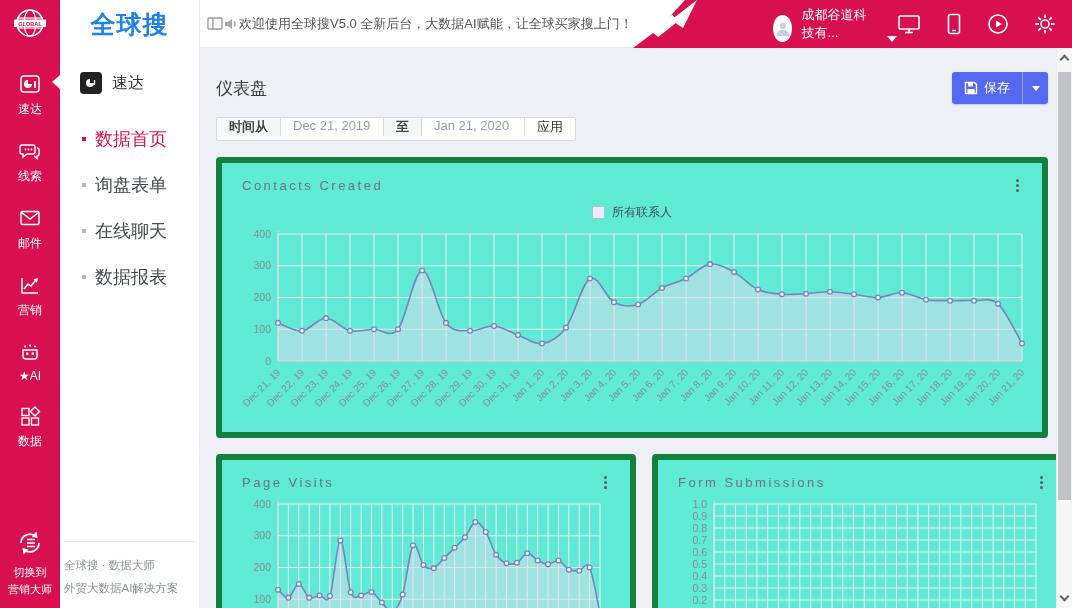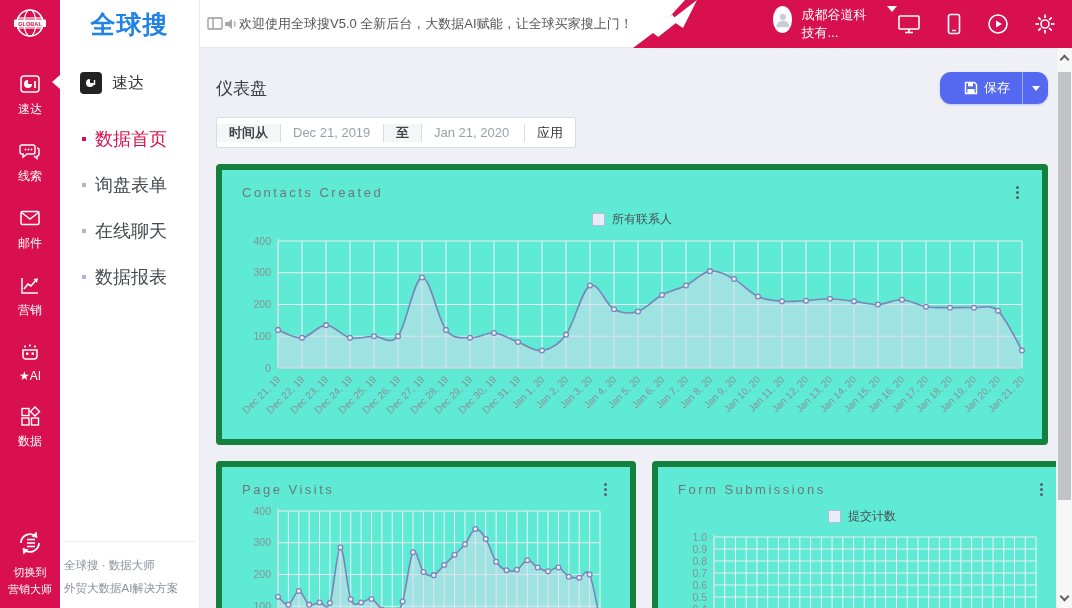--- a/index.html
+++ b/index.html
@@ -27,36 +27,36 @@
   .submenu-item.active{color:var(--primary);}
   .submenu-item.active .bullet{background:var(--primary);}
   .submenu-footer{position:absolute;bottom:8px;left:4px;right:4px;border-top:1px solid #ececf1;padding-top:12px;text-align:left;font-size:11.5px;color:#8b909a;line-height:2.0;}
 
   
   .topbar{position:absolute;left:200px;right:0;top:0;height:48px;background:#fff;border-bottom:1px solid #e7e8ec;z-index:20;display:flex;align-items:center;}
   .topbar-left{display:flex;align-items:center;padding-left:7px;color:#555;font-size:13px;white-space:nowrap;}
   .topbar-red{margin-left:auto;width:477px;height:48px;position:relative;display:flex;align-items:center;color:#fff;}
   .topbar-red .zig{position:absolute;inset:0;}
   .red-content{position:relative;z-index:1;display:flex;align-items:center;width:100%;height:100%;}
-  .account{display:flex;align-items:flex-start;gap:9px;margin-left:140px;cursor:pointer;font-size:13px;}
+  .account{display:flex;align-items:flex-end;gap:9px;margin-left:140px;cursor:pointer;font-size:13px;}
   .avatar{width:27px;height:27px;border-radius:50%;background:#fff;overflow:hidden;display:flex;align-items:flex-end;justify-content:center;}
   .caret{width:0;height:0;border-left:5px solid transparent;border-right:5px solid transparent;border-top:6px solid #fff;margin-left:2px;}
   .red-icons{margin-left:auto;display:flex;align-items:center;gap:25px;padding-right:16px;}
   .red-icons .ric{cursor:pointer;display:flex;}
 
   
   .content{position:absolute;left:200px;top:48px;right:16px;bottom:0;background:#eef0f5;padding:0 8px 0 16px;overflow:hidden;}
   .page-head{display:flex;align-items:center;margin-top:24px;justify-content:flex-end;}
   .page-title{font-size:17px;color:#3a3f46;font-weight:500;margin:0;}
-  .save-btn{margin-left:auto;display:flex;align-items:stretch;background:var(--blue);border-radius:11px;color:#fff;font-size:13px;overflow:hidden;cursor:pointer;box-shadow:0 1px 2px rgba(60,80,220,.25);padding-left:12px;}
+  .save-btn{margin-left:auto;display:flex;align-items:stretch;background:var(--blue);border-radius:3px;color:#fff;font-size:13px;overflow:hidden;cursor:pointer;box-shadow:0 1px 2px rgba(60,80,220,.25);}
   .save-main{display:flex;align-items:center;gap:6px;padding:7px 12px;}
   .save-caret{display:flex;align-items:center;justify-content:center;width:26px;border-left:1px solid rgba(255,255,255,.4);}
   .save-caret i{width:0;height:0;border-left:4px solid transparent;border-right:4px solid transparent;border-top:5px solid #fff;}
 
-  .datebar{display:inline-flex;align-items:center;margin-top:13px;background:#fff;border:1px solid #d9dbe0;border-radius:2px;height:31px;font-size:13px;color:#333;}
+  .datebar{display:inline-flex;align-items:flex-start;margin-top:13px;background:#fff;border:1px solid #d9dbe0;border-radius:2px;height:24px;font-size:13px;color:#333;}
   .datebar .seg{display:flex;align-items:center;padding:0 12px;}
   .datebar .lab{background:#f5f6f8;border-right:1px solid #d9dbe0;font-weight:bold;color:#444;}
   .datebar .lab2{background:#f5f6f8;border-left:1px solid #d9dbe0;border-right:1px solid #d9dbe0;font-weight:bold;color:#444;}
   .datebar input{border:none;outline:none;width:102px;font-size:13px;color:#9aa0a8;font-family:"Liberation Sans",sans-serif;padding:0 12px;}
   .datebar .apply{border-left:1px solid #d9dbe0;cursor:pointer;color:#333;}
 
   .card{background:#5eead4;border:6px solid #15803d;border-radius:4px;padding:13px 20px 10px 20px;}
   .card-1{margin-top:16px;height:281px;}
   .cards-row{display:flex;gap:16px;margin-top:16px;}
   .cards-row .card{flex:1;height:281px;}
@@ -552,24 +552,20 @@
 
       <section class="card">
         <div class="card-head">
           <h3 class="card-title">Form Submissions</h3>
           <span class="kebab">
               <i></i>
               <i></i>
               <i></i>
             </span>
         </div>
-        <div class="legend">
-          <span class="swatch"></span>
-          <span>提交计数</span>
-        </div>
         <svg width="368" height="212">
             <line x1="36" y1="12" x2="36" y2="132" stroke="#f2f2f5" stroke-width="1"></line>
             <line x1="46.733333333333334" y1="12" x2="46.733333333333334" y2="132" stroke="#f2f2f5" stroke-width="1"></line>
             <line x1="57.46666666666667" y1="12" x2="57.46666666666667" y2="132" stroke="#f2f2f5" stroke-width="1"></line>
             <line x1="68.2" y1="12" x2="68.2" y2="132" stroke="#f2f2f5" stroke-width="1"></line>
             <line x1="78.93333333333334" y1="12" x2="78.93333333333334" y2="132" stroke="#f2f2f5" stroke-width="1"></line>
             <line x1="89.66666666666666" y1="12" x2="89.66666666666666" y2="132" stroke="#f2f2f5" stroke-width="1"></line>
             <line x1="100.4" y1="12" x2="100.4" y2="132" stroke="#f2f2f5" stroke-width="1"></line>
             <line x1="111.13333333333334" y1="12" x2="111.13333333333334" y2="132" stroke="#f2f2f5" stroke-width="1"></line>
             <line x1="121.86666666666666" y1="12" x2="121.86666666666666" y2="132" stroke="#f2f2f5" stroke-width="1"></line>

